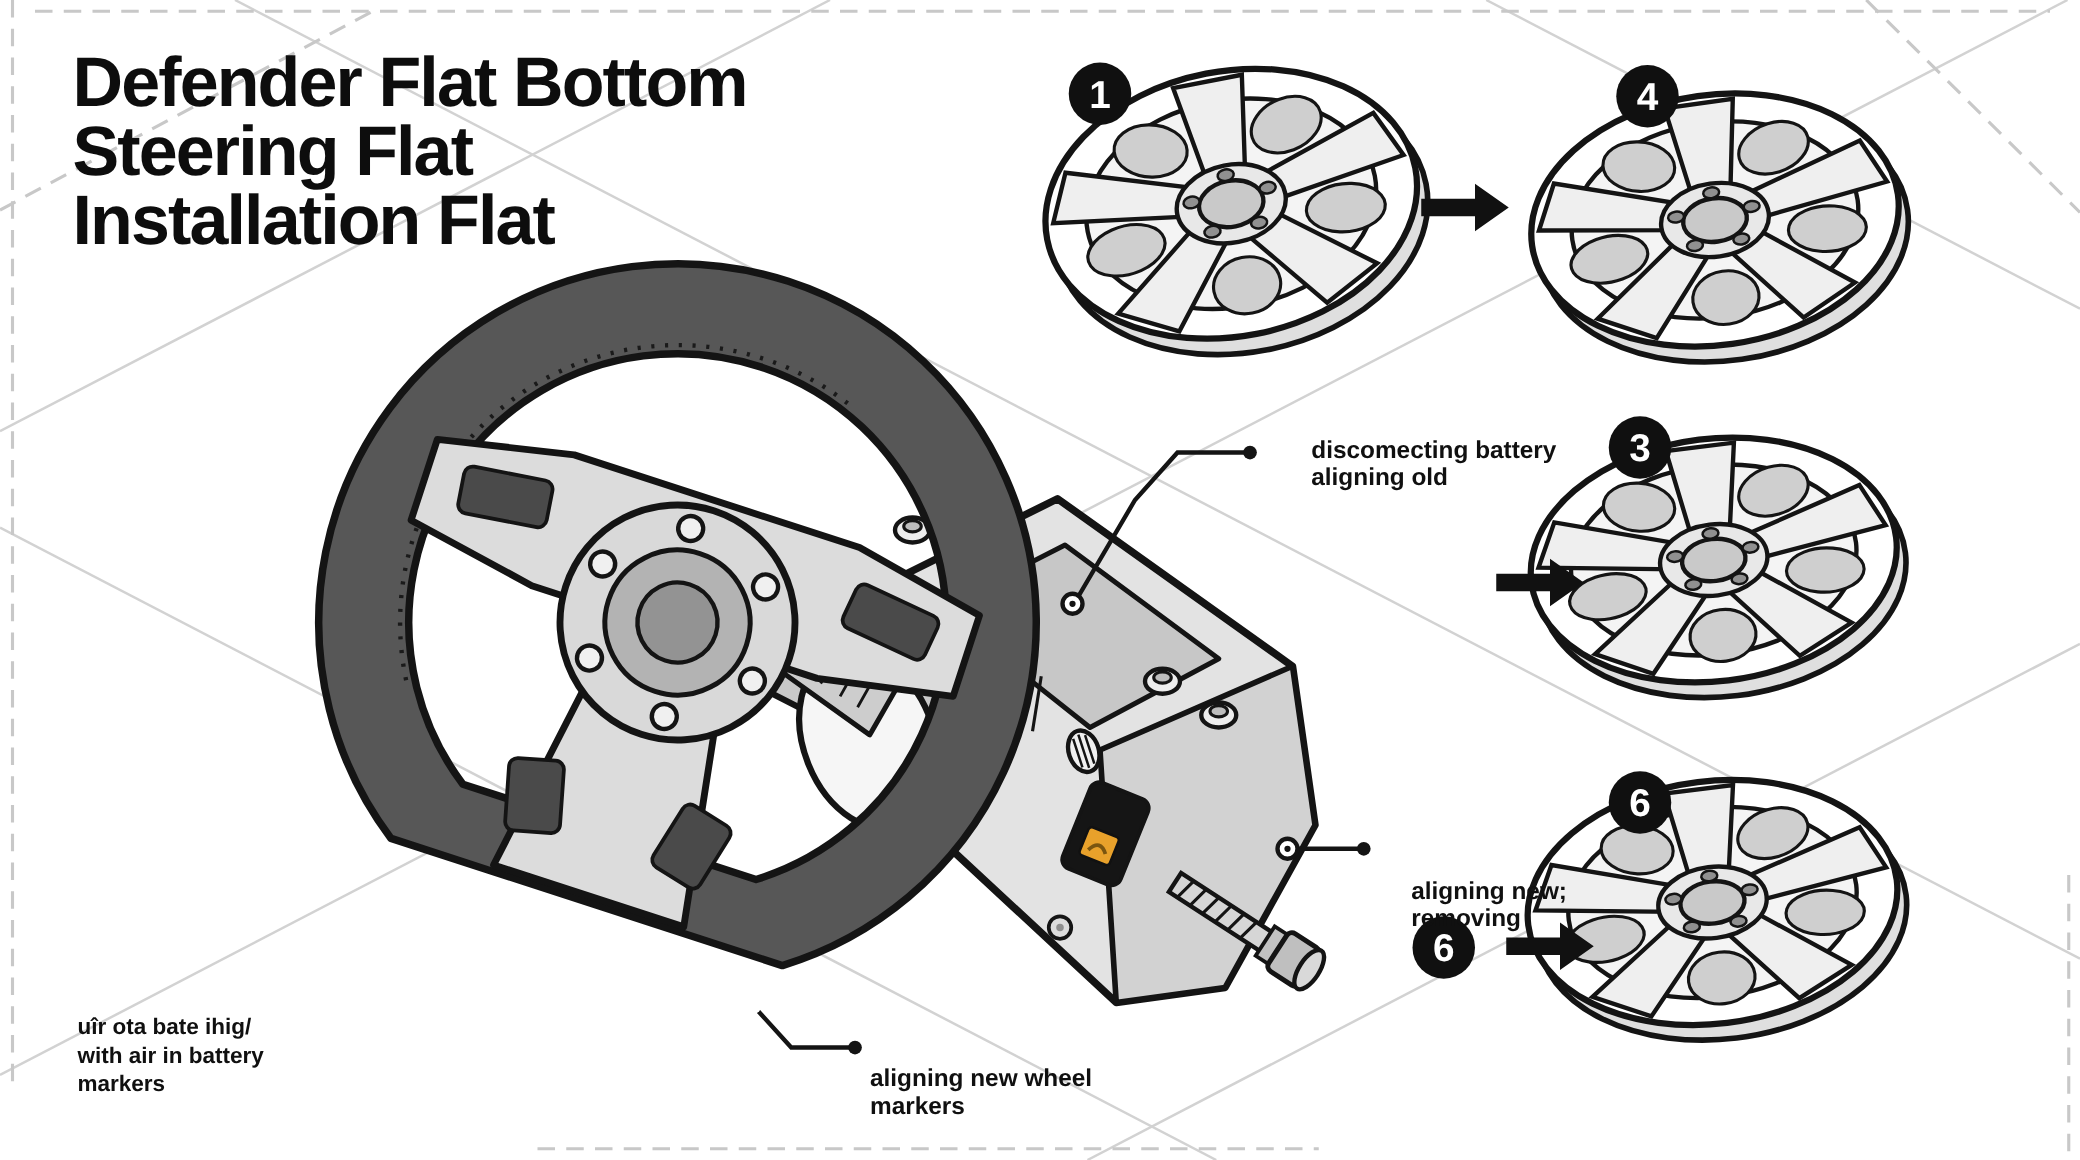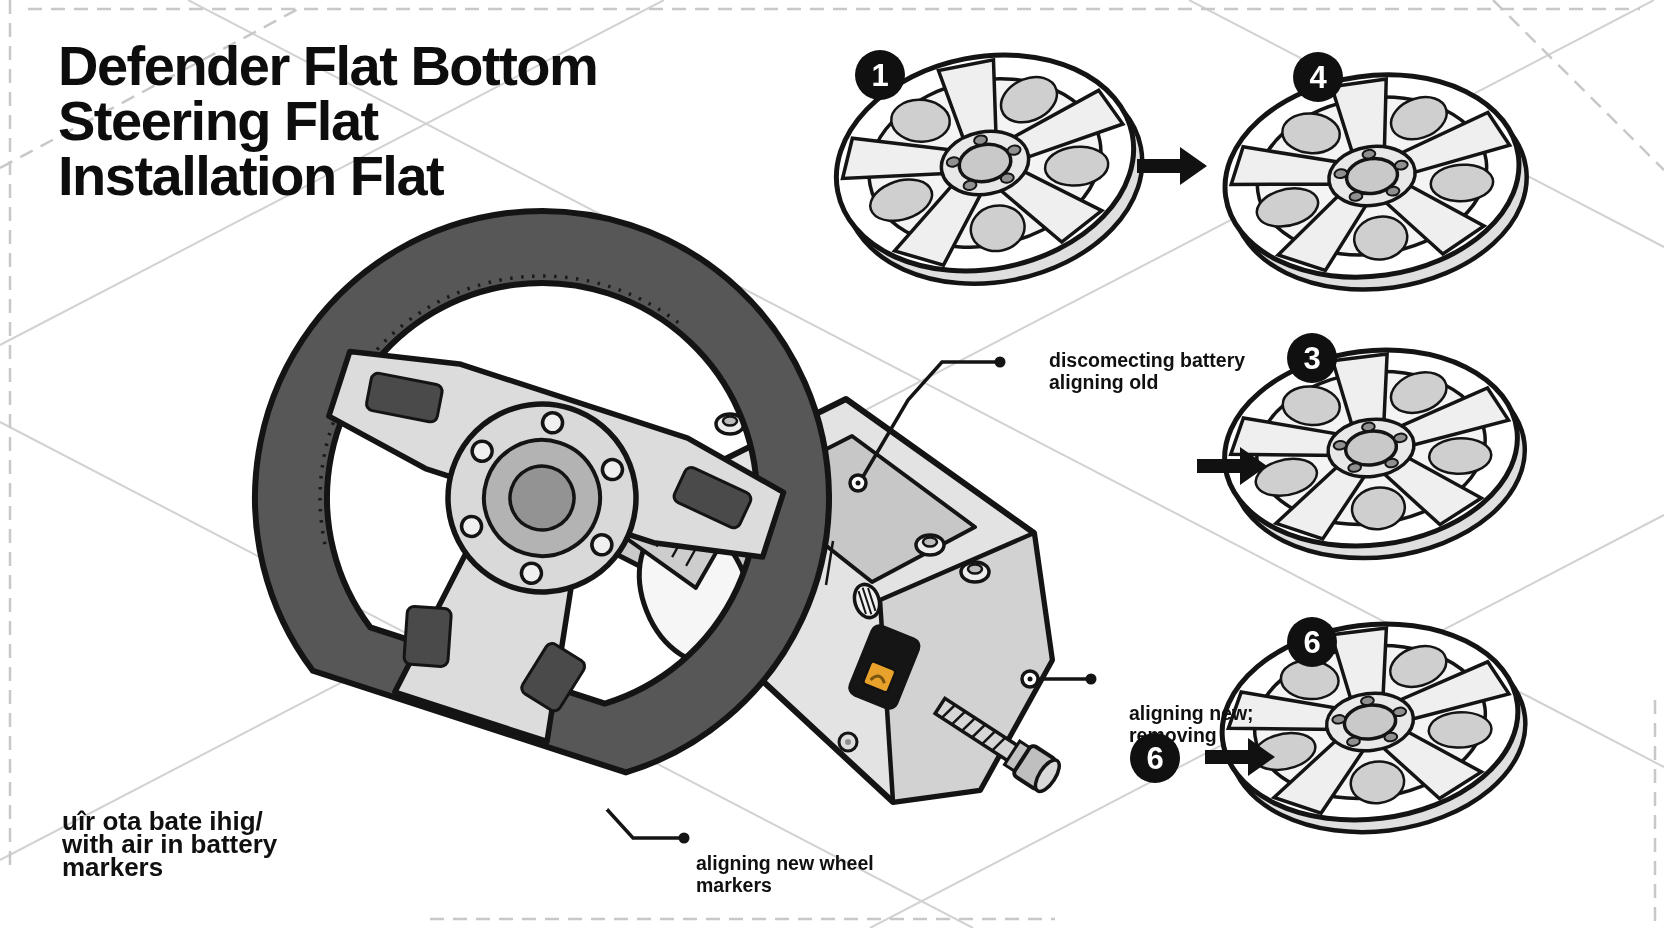--- a/index.html
+++ b/index.html
@@ -10,21 +10,21 @@
   .art{position:absolute;left:0;top:0;width:1664px;height:928px;}
   .title{
     position:absolute;left:58px;top:38px;font-weight:bold;font-size:56px;
     line-height:55px;letter-spacing:-1.5px;color:#0d0d0d;
   }
   .callout{
     position:absolute;font-weight:bold;font-size:19.5px;line-height:21.5px;color:#101010;
     white-space:nowrap;
   }
   .footnote{
-    position:absolute;left:62px;top:810px;font-weight:bold;font-size:26px;
+    position:absolute;left:62px;top:810px;font-weight:bold;font-size:18px;
     line-height:23px;color:#101010;
   }
   .badge{
     position:absolute;width:50px;height:50px;border-radius:50%;background:#101010;color:#fff;
     font-weight:bold;font-size:31px;display:flex;align-items:center;justify-content:center;
     line-height:1;
   }
 </style>
 </head>
 <body>

